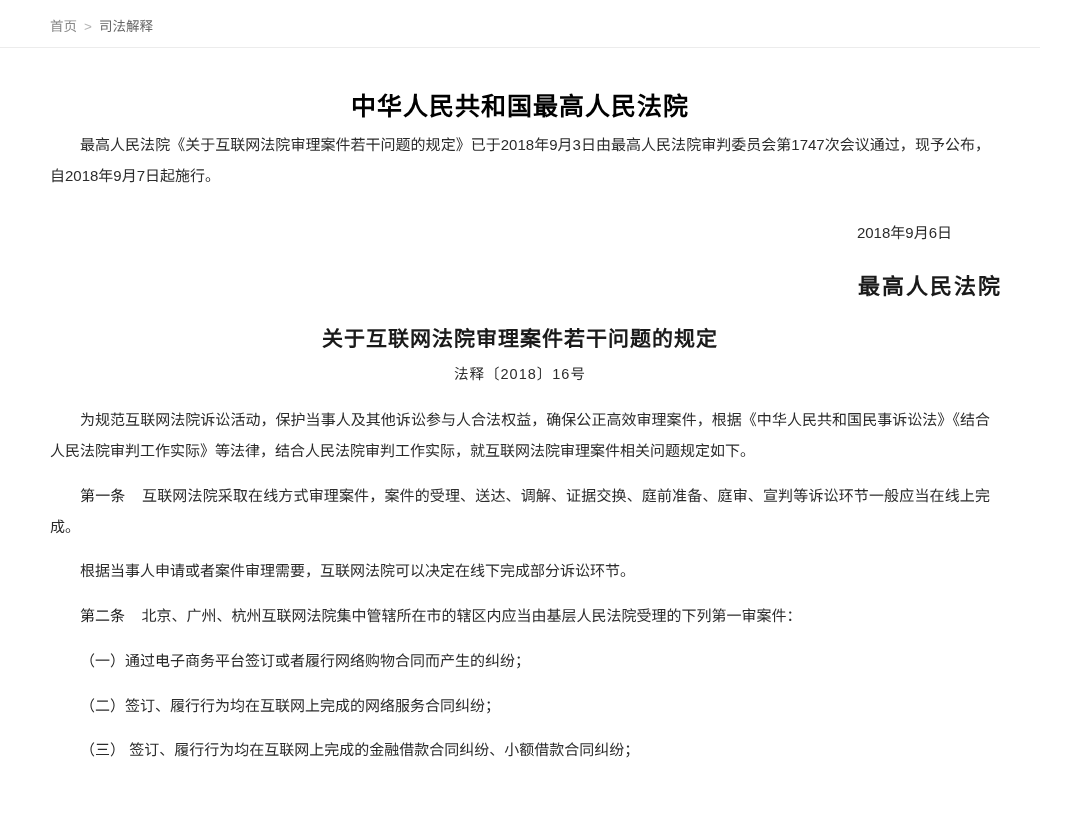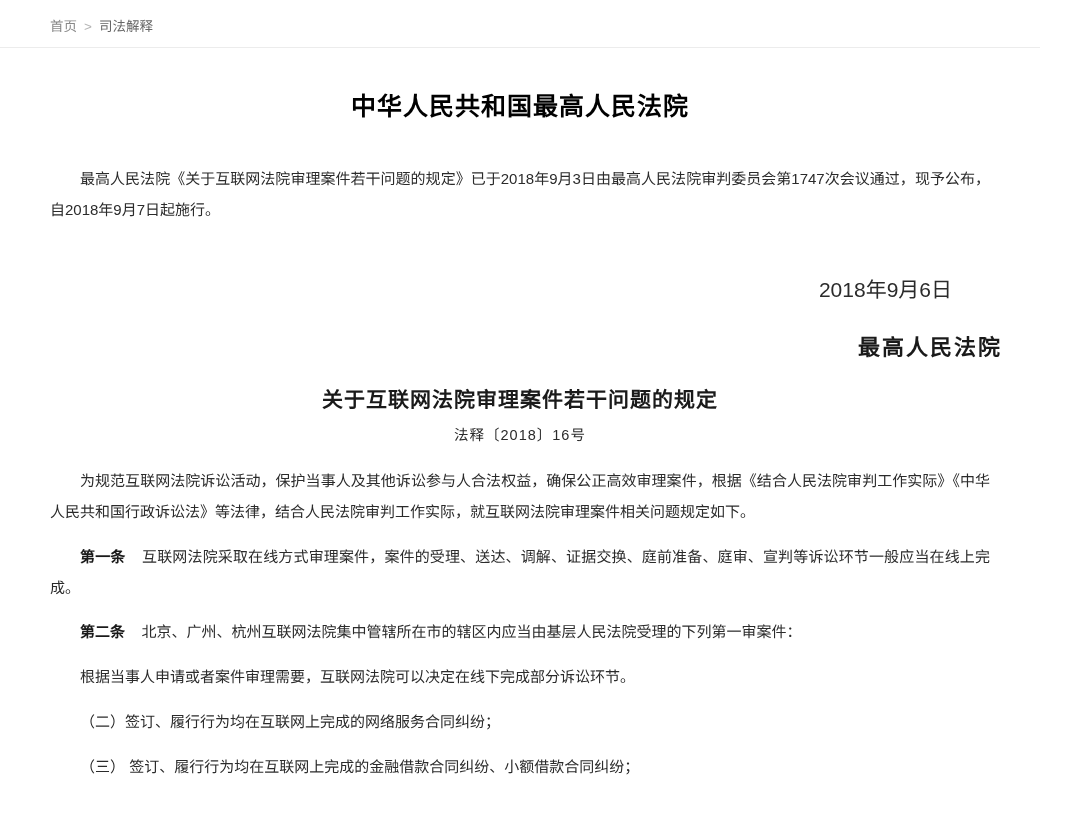--- a/index.html
+++ b/index.html
@@ -68,27 +68,27 @@
     font-size: 15px;
     line-height: 2.05;
     color: #2b2b2b;
     margin: 0;
     text-align: justify;
   }
   .indent {
     text-indent: 2em;
   }
   .block-announce {
-    margin-top: 42px;
+    margin-top: 8px;
     padding: 0 12px;
   }
   .date-line {
-    margin-top: 48px;
+    margin-top: 30px;
     text-align: right;
-    font-size: 21px;
+    font-size: 15px;
     color: #2b2b2b;
     padding-right: 50px;
   }
 
   .title-court {
     text-align: right;
     font-size: 22px;
     font-weight: bold;
     color: #1a1a1a;
     margin-top: 26px;
@@ -113,21 +113,21 @@
   }
 
   .body-block {
     margin-top: 22px;
     padding: 0 12px;
   }
   .body-block p.para {
     margin-bottom: 14px;
   }
   .art-label {
-    font-weight: bold;
+    font-weight: normal;
     color: #1a1a1a;
     margin-top: 20px;
   }
   .art-gap {
     display: inline-block;
     width: 1.1em;
   }
   .list-item {
     text-indent: 2em;
   }
@@ -150,30 +150,31 @@
     </div>
 
     <div class="date-line">2018年9月6日</div>
 
     <div class="title-court">最高人民法院</div>
     <div class="title-reg">关于互联网法院审理案件若干问题的规定</div>
     <div class="doc-number">法释〔2018〕16号</div>
 
     <div class="body-block">
 
-      <p class="para indent">为规范互联网法院诉讼活动，保护当事人及其他诉讼参与人合法权益，确保公正高效审理案件，根据《结合人民法院审判工作实际》《中华人民共和国行政诉讼法》等法律，结合人民法院审判工作实际，就互联网法院审理案件相关问题规定如下。</p>
+      <p class="para indent">为规范互联网法院诉讼活动，保护当事人及其他诉讼参与人合法权益，确保公正高效审理案件，根据《中华人民共和国民事诉讼法》《结合人民法院审判工作实际》等法律，结合人民法院审判工作实际，就互联网法院审理案件相关问题规定如下。</p>
 
       <p class="para indent">
         <span class="art-label">第一条</span><span class="art-gap"></span><span>互联网法院采取在线方式审理案件，案件的受理、送达、调解、证据交换、庭前准备、庭审、宣判等诉讼环节一般应当在线上完成。</span>
       </p>
 
+      <p class="para indent">根据当事人申请或者案件审理需要，互联网法院可以决定在线下完成部分诉讼环节。</p>
+
       <p class="para indent">
         <span class="art-label">第二条</span><span class="art-gap"></span><span>北京、广州、杭州互联网法院集中管辖所在市的辖区内应当由基层人民法院受理的下列第一审案件：</span>
       </p>
 
-      <p class="para indent">根据当事人申请或者案件审理需要，互联网法院可以决定在线下完成部分诉讼环节。</p>
-
+      <p class="para list-item">（一）通过电子商务平台签订或者履行网络购物合同而产生的纠纷；</p>
       <p class="para list-item">（二）签订、履行行为均在互联网上完成的网络服务合同纠纷；</p>
       <p class="para list-item">（三）  签订、履行行为均在互联网上完成的金融借款合同纠纷、小额借款合同纠纷；</p>
 
     </div>
   </div>
 </div>
 
 </body></html>

